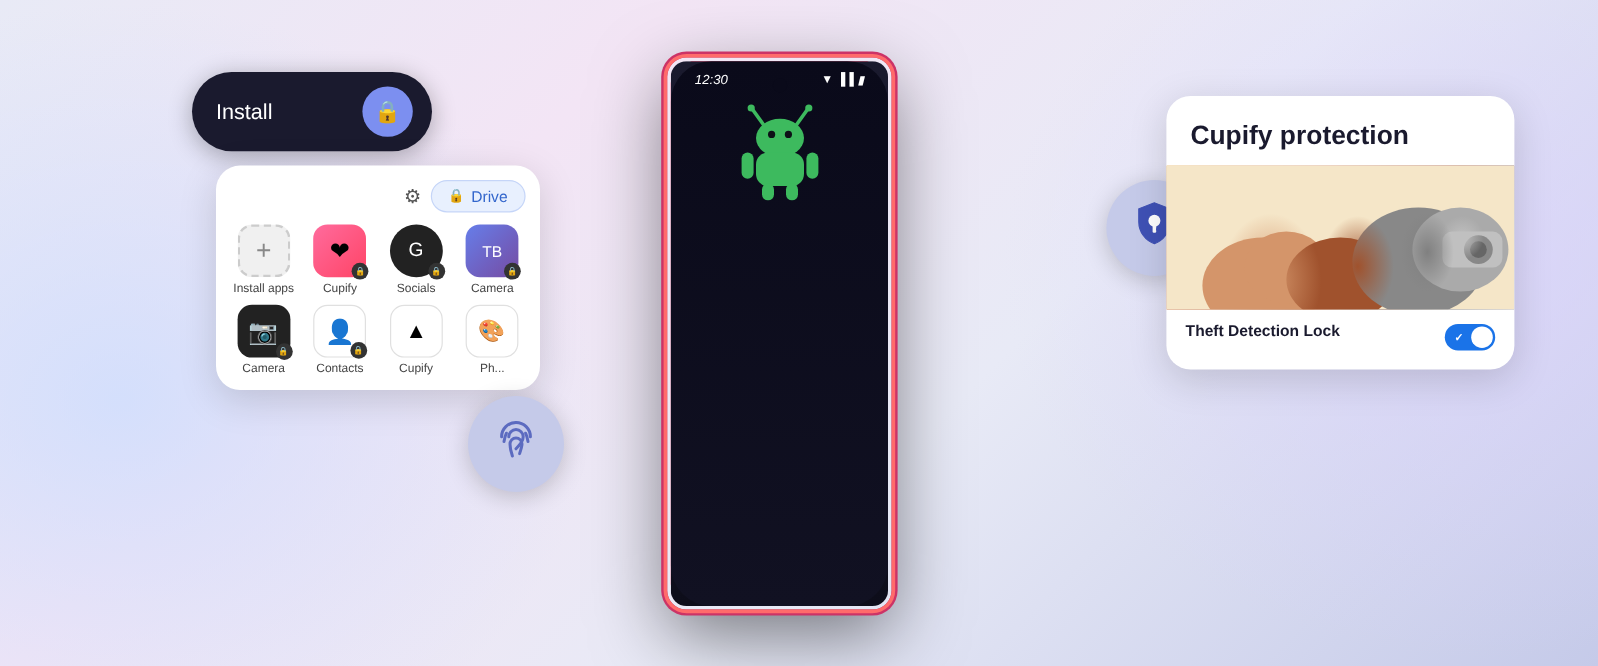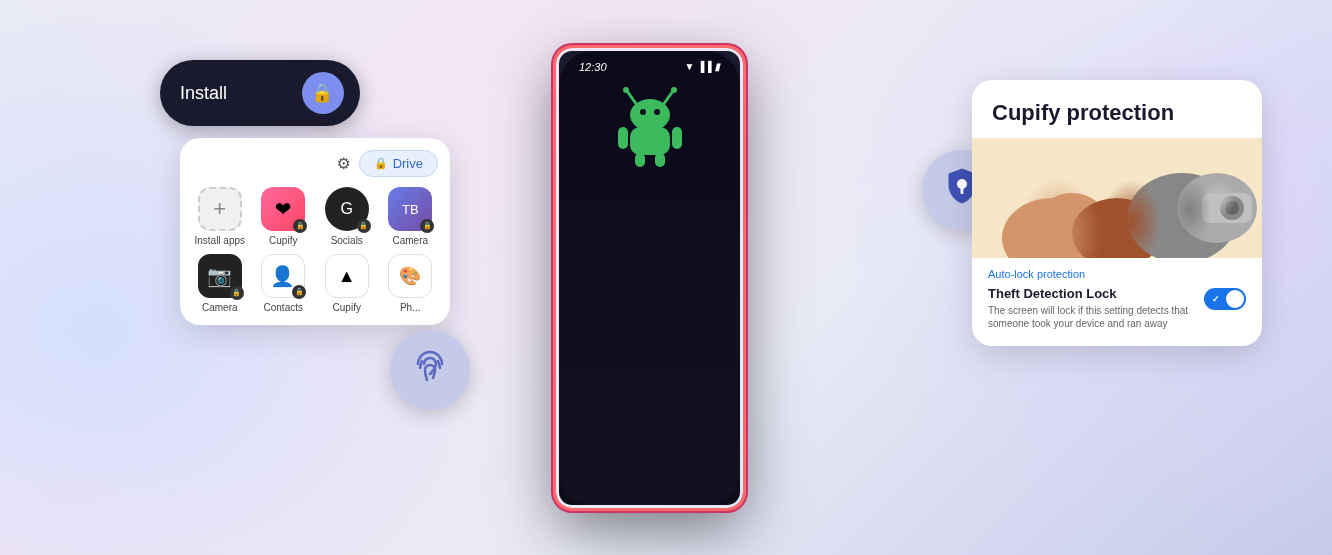--- a/index.html
+++ b/index.html
@@ -544,24 +544,22 @@
       <ellipse cx="210" cy="80" rx="55" ry="45" fill="#888"></ellipse>
       <ellipse cx="245" cy="70" rx="40" ry="35" fill="#aaa"></ellipse>
 
       <rect x="230" y="55" width="50" height="30" rx="8" fill="#c0c0c0"></rect>
       <circle cx="260" cy="70" r="12" fill="#888"></circle>
       <circle cx="260" cy="70" r="7" fill="#666"></circle>
     </svg>
   </div>
 
   <div class="theft-card-body">
-    <div class="theft-auto-lock">Auto-lock protection</div>
     <div class="theft-detection-row">
       <div class="theft-detection-text">
         <div class="theft-detection-title">Theft Detection Lock</div>
-        <div class="theft-detection-desc">The screen will lock if this setting detects that someone took your device and ran away</div>
       </div>
       <div class="toggle-on">
         <span class="toggle-check">✓</span>
       </div>
     </div>
   </div>
 </div>
 
 </body></html>

